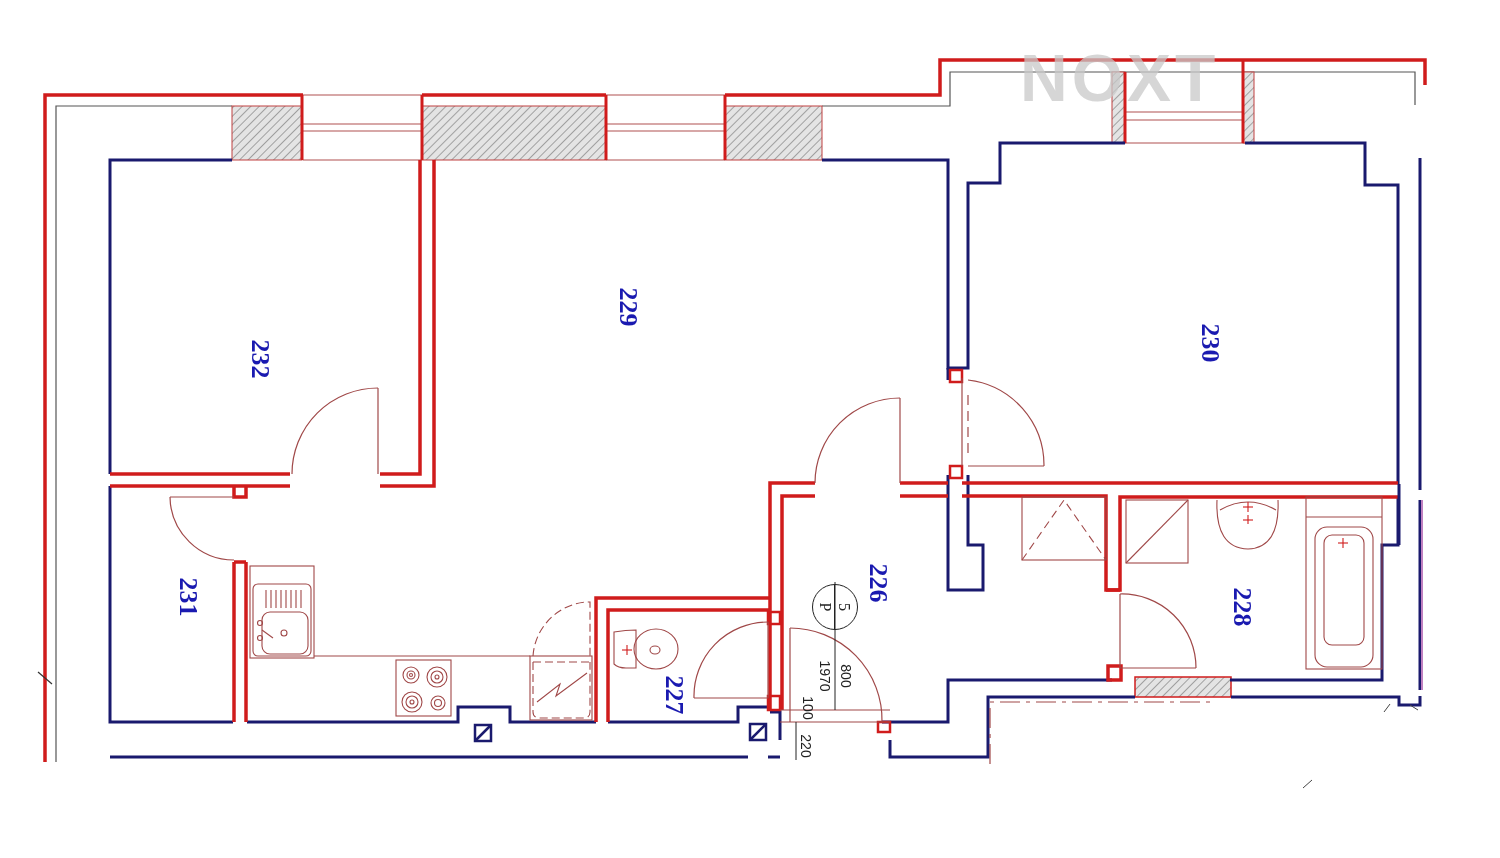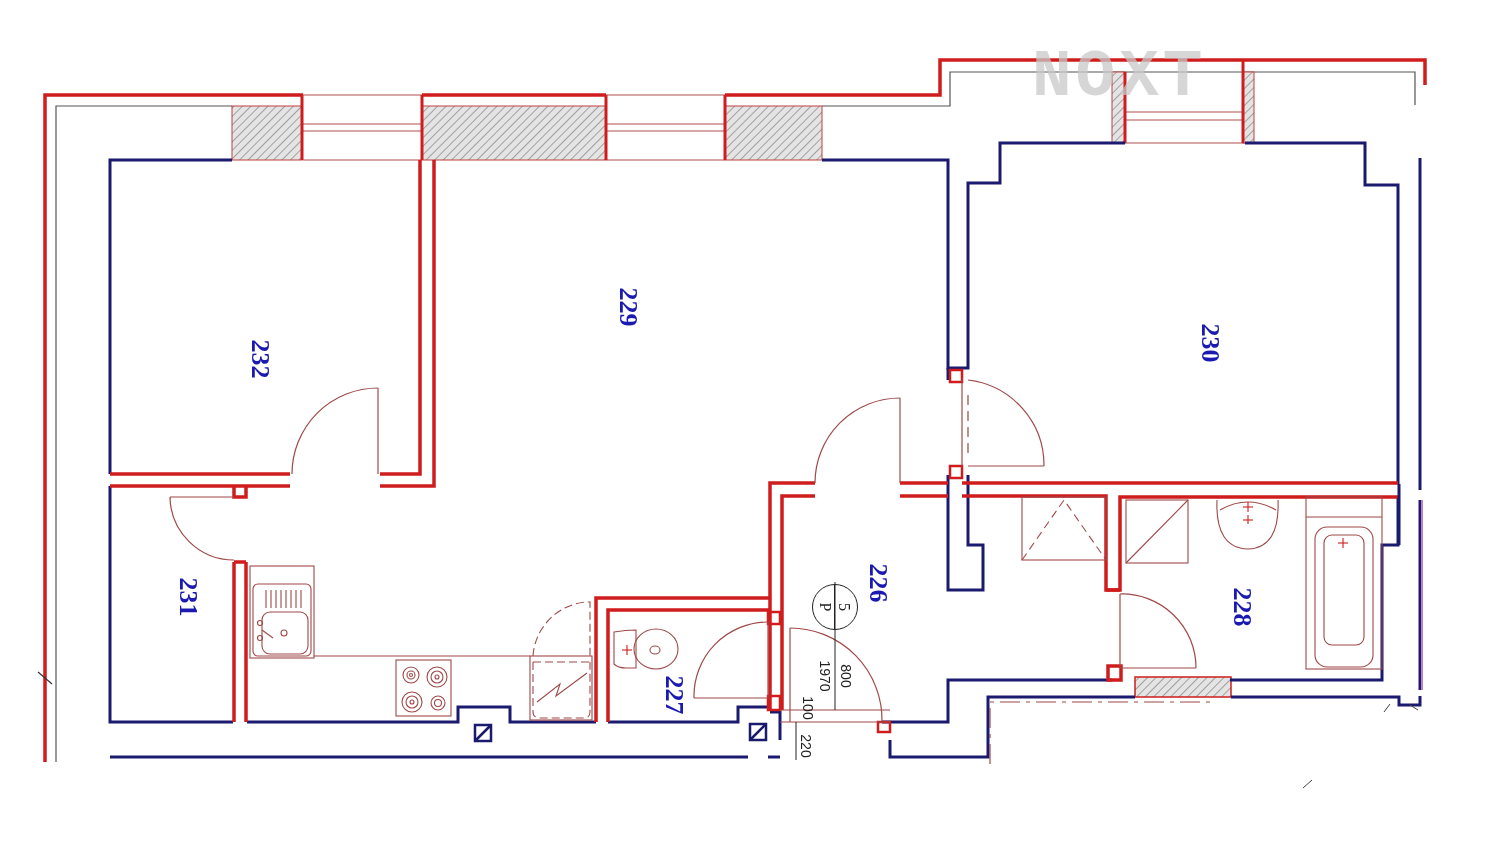--- a/index.html
+++ b/index.html
@@ -1,20 +1,20 @@
 <!DOCTYPE html>
 <html><head>
 <meta charset="utf-8">
 <style>
   html, body { margin: 0; padding: 0; background: #ffffff; }
   body { width: 1500px; height: 858px; overflow: hidden; position: relative; font-family: "DejaVu Serif", serif; }
   #plan { position: absolute; left: 0; top: 0; width: 1500px; height: 858px; }
   .room-label { position: absolute; font-family: "Liberation Serif", serif; font-weight: bold; font-size: 26px; color: #1a1ab0; transform: rotate(90deg); transform-origin: center center; white-space: nowrap; }
   .dim-label { position: absolute; font-family: "Liberation Sans", sans-serif; font-size: 14px; color: #222; transform: rotate(90deg); transform-origin: center center; white-space: nowrap; }
-  .watermark { position: absolute; left: 1020px; top: 40px; font-family: Liberation Mono, monospace; font-weight: bold; font-size: 66px; letter-spacing: 4px; color: rgba(200,200,200,0.75); margin-left: 12px; }
+  .watermark { position: absolute; left: 1020px; top: 40px; font-family: Liberation Sans, sans-serif; font-weight: bold; font-size: 66px; letter-spacing: 4px; color: rgba(200,200,200,0.75); }
   .door-tag { position: absolute; left: 812px; top: 584px; width: 44px; height: 44px; border: 1.3px solid #222; border-radius: 50%; transform: rotate(90deg); display: flex; flex-direction: column; align-items: center; justify-content: center; font-family: "Liberation Serif", serif; font-size: 16px; color: #222; line-height: 18px; }
   .door-tag span { display: block; }
   .door-tag .sep { width: 100%; height: 1px; background: #222; }
 </style>
 </head>
 <body>
 
 <svg id="plan" viewBox="0 0 1500 858" xmlns="http://www.w3.org/2000/svg">
   <defs>
     <pattern id="hatch" patternUnits="userSpaceOnUse" width="6" height="6" patternTransform="rotate(45)">

